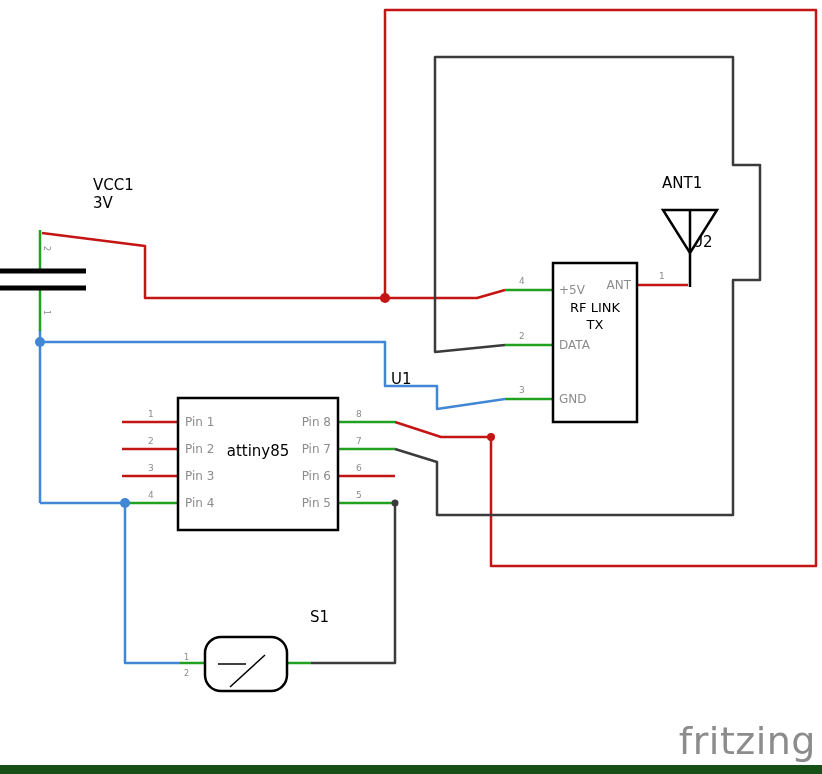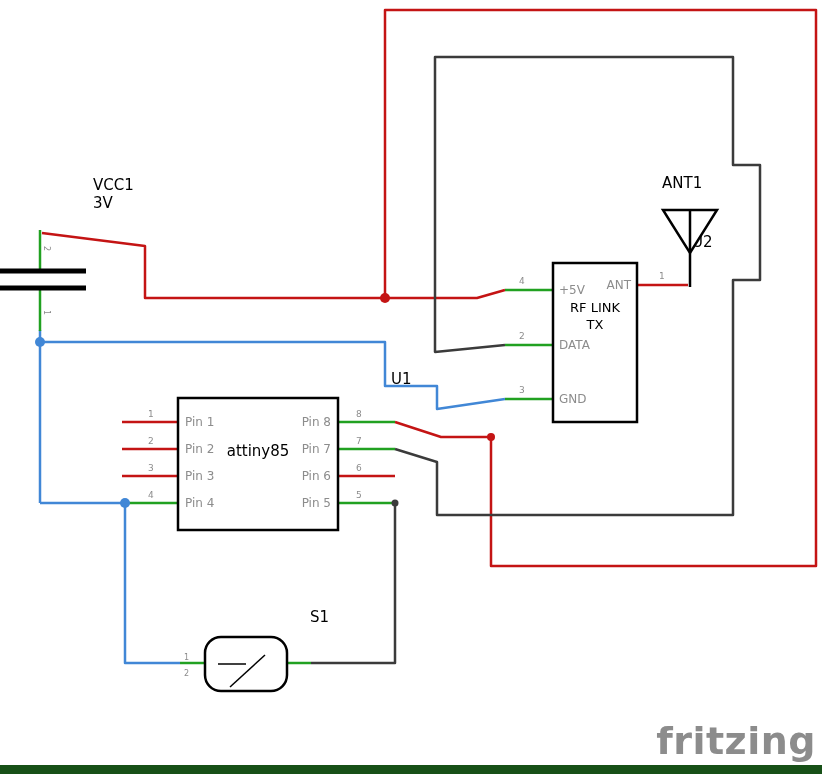--- a/index.html
+++ b/index.html
@@ -32,21 +32,21 @@
   .lbl{font-size:15px;fill:var(--text-black);}
   .mod-title{font-size:13px;fill:var(--text-black);}
   .pin-name{font-size:12px;fill:var(--label-gray);}
   .pin-num{font-size:9px;fill:var(--label-gray);}
   .pin-num-sm{font-size:8px;fill:var(--label-gray);}
   .dot-red{fill:var(--wire-red);}
   .dot-blue{fill:var(--wire-blue);}
   .dot-blk{fill:var(--wire-black);}
   .watermark{
     position:absolute;right:6px;bottom:14px;
-    font-size:38px;font-weight:700;color:var(--label-gray);
+    font-size:38px;font-weight:400;color:var(--label-gray);
     letter-spacing:0.5px;line-height:1;
   }
   .footer-bar{
     position:absolute;left:0;right:0;bottom:0;height:9px;
     background:var(--footer-green);
   }
 </style>
 </head>
 <body>
 

